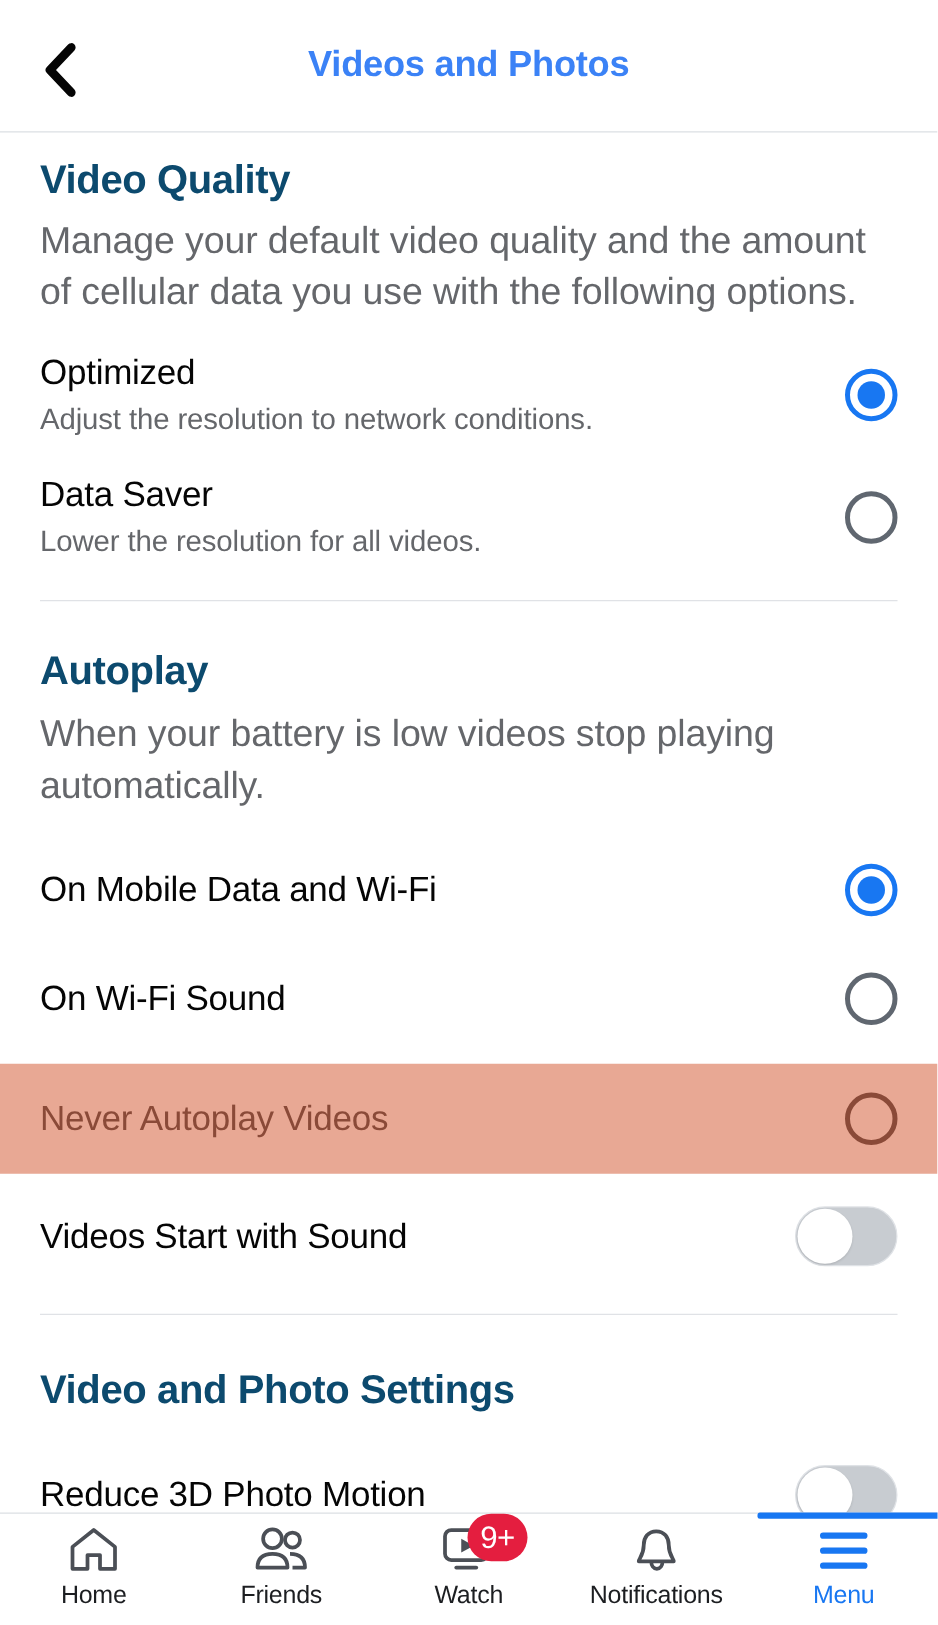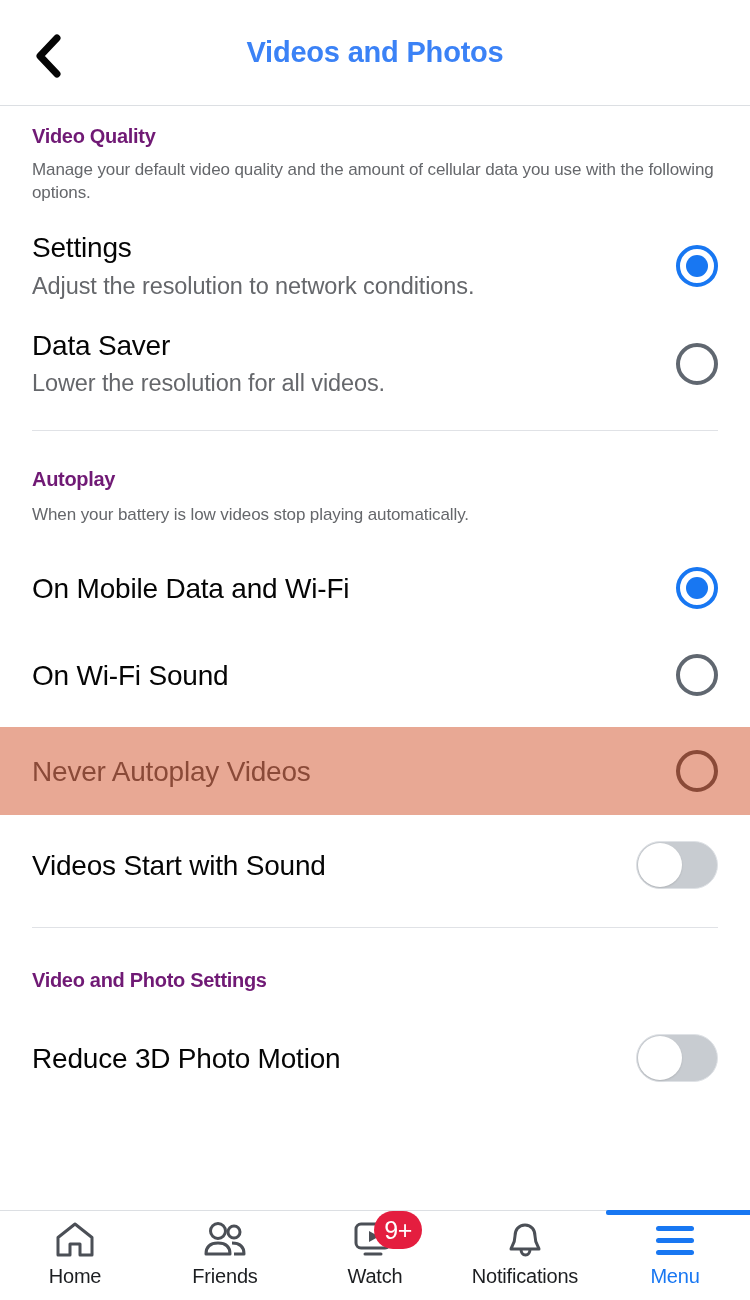--- a/index.html
+++ b/index.html
@@ -34,25 +34,25 @@
 
   
   .content {
     position: absolute; top: 107px; left: 0; right: 0; bottom: 0;
     background: #fff;
   }
 
   .pad { padding: 0 32px; }
 
   .section-title {
-    font-size: 20px; font-weight: bold; color: #701a75;
+    font-size: 32px; font-weight: bold; color: #0c4a6e;
     letter-spacing: -0.3px;
   }
   .section-desc {
-    font-size: 17px; color: #65676b; line-height: 1.38;
+    font-size: 30px; color: #65676b; line-height: 1.38;
     letter-spacing: -0.1px;
   }
 
   .row {
     position: relative;
     display: flex; align-items: center; justify-content: space-between;
     padding: 0 32px;
     min-height: 60px;
   }
   .row-texts { flex: 1 1 auto; }
@@ -178,21 +178,21 @@
 
   <div class="content">
 
     <div class="pad" style="padding-top:18px;">
       <div class="section-title">Video Quality</div>
       <div class="section-desc" style="margin-top:10px;">Manage your default video quality and the amount of cellular data you use with the following options.</div>
     </div>
 
     <div class="row" style="margin-top:26px;">
       <div class="row-texts">
-        <div class="row-title">Settings</div>
+        <div class="row-title">Optimized</div>
         <div class="row-sub">Adjust the resolution to network conditions.</div>
       </div>
       <div class="radio selected"></div>
     </div>
 
     <div class="row" style="margin-top:28px;">
       <div class="row-texts">
         <div class="row-title">Data Saver</div>
         <div class="row-sub">Lower the resolution for all videos.</div>
       </div>

